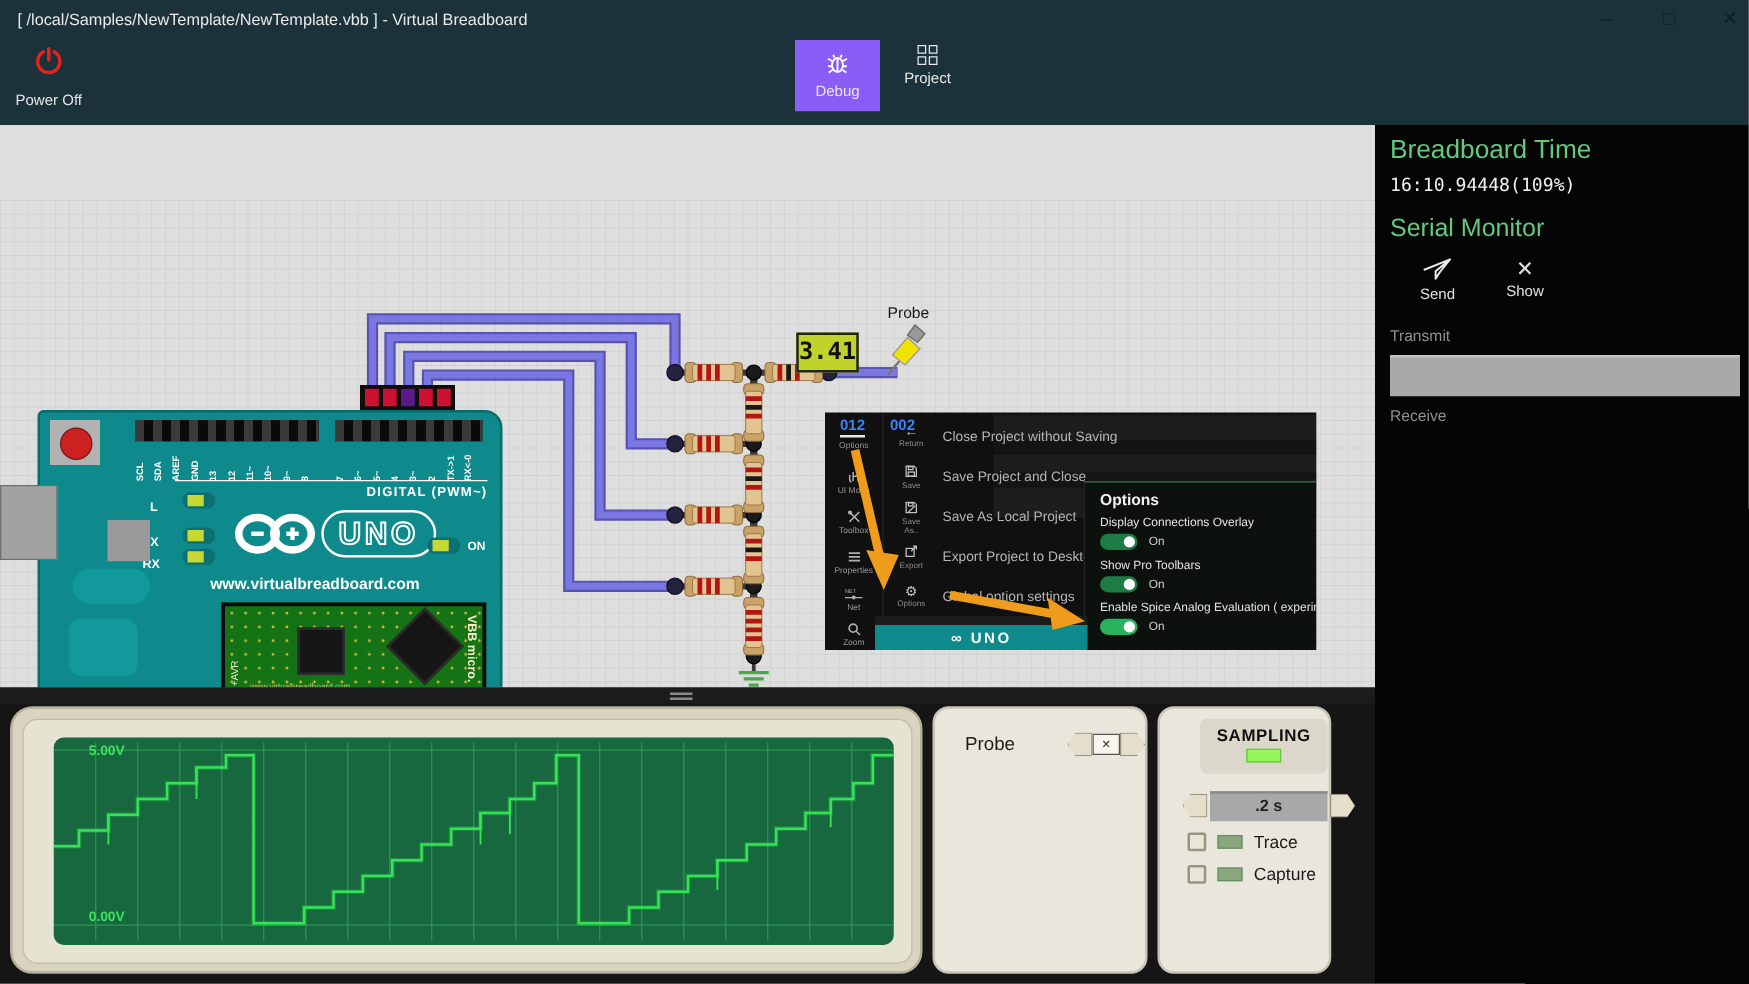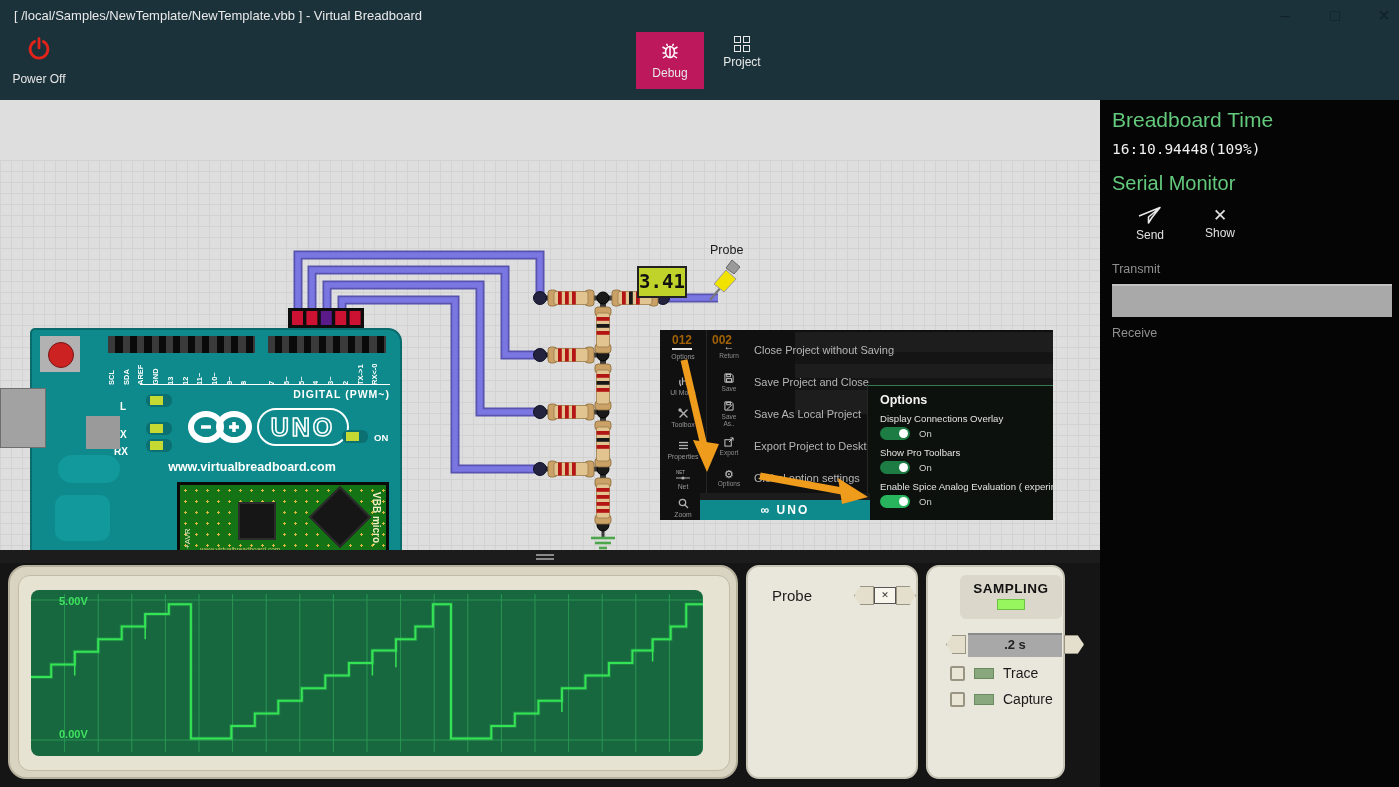--- a/index.html
+++ b/index.html
@@ -6,21 +6,21 @@
   #app{position:relative;width:1399px;height:787px;overflow:hidden;
        font-family:"Liberation Sans",sans-serif;background:#dedede;}
   .abs{position:absolute;}
   
   #titlebar{left:0;top:0;width:1399px;height:100px;background:#1b323b;}
   #win-title{left:14px;top:8px;font-size:13px;color:#e9e9e9;}
   .winbtn{top:4px;width:30px;height:24px;color:#10202a;font-size:16px;text-align:center;line-height:24px;cursor:default;}
   #ribbon-power{left:6px;top:36px;width:66px;text-align:center;}
   #ribbon-power .lbl{color:#e6e6e6;font-size:12px;margin-top:6px;}
   .ribbon-btn{top:32px;height:57px;text-align:center;color:#e8e8e8;font-size:12px;}
-  #btn-debug{left:636px;width:68px;background:#be185d;}
+  #btn-debug{left:636px;width:68px;background:#8b5cf6;}
   #btn-project{left:712px;width:60px;}
   .ribbon-btn .ic{margin-top:9px;height:22px;}
   .ribbon-btn .lbl{margin-top:3px;}
   #proj-grid{display:inline-grid;grid-template-columns:7px 7px;grid-gap:2px;margin-top:3px;}
   #proj-grid i{width:7px;height:7px;border:1.5px solid #e8e8e8;box-sizing:border-box;display:block;}
   
   #canvastools{left:0;top:100px;width:1100px;height:60px;background:#ebebeb;border-bottom:1px solid #d6d6d6;box-sizing:border-box;}
   #pan-label{left:58px;top:22px;font-size:13.5px;color:#1a1a1a;}
   #zoom-out{left:644px;top:10px;font-size:26px;color:#5a5a5a;}
   #zoom-in{left:901px;top:8px;font-size:28px;color:#5a5a5a;}
@@ -71,21 +71,21 @@
   #pwrjack{left:86px;top:256px;width:34px;height:33px;background:#9a9a9a;}
   .teal-deco{background:#12999b;border-radius:14px;}
   
   #lcd{left:637px;top:266px;width:50px;height:32px;background:#bfd32b;border:2.5px solid #222;box-sizing:border-box;
     font-family:"DejaVu Sans Mono",monospace;font-weight:bold;font-size:19px;color:#111;text-align:center;line-height:27px;}
   #probe-lbl{left:710px;top:243px;font-size:12.5px;color:#1a1a1a;}
   
   #overlay{left:660px;top:330px;width:393px;height:190px;background:#101010;overflow:hidden;}
   #ov-bgpanel{left:135px;top:2px;width:258px;height:82px;background:#1d1d1d;}
   .ov-bgrow{left:135px;width:258px;height:12px;background:#141414;}
-  .ov-tab{top:3px;color:#a16207;font-weight:bold;font-size:12px;}
+  .ov-tab{top:3px;color:#3b82f6;font-weight:bold;font-size:12px;}
   #ov-tab1{left:12px;border-bottom:2px solid #e8e8e8;padding-bottom:1px;}
   #ov-tab2{left:52px;}
   .ov-side{left:0;width:46px;text-align:center;color:#b0b0b0;}
   .ov-side .ic{height:12px;line-height:12px;font-size:10px;}
   .ov-side .lbl{font-size:6.8px;color:#979797;margin-top:1px;}
   #ov-divider{left:46px;top:0;width:1px;height:190px;background:#262626;}
   .ov-menu{left:56px;display:flex;align-items:center;height:24px;}
   .ov-menu .ic{width:26px;text-align:center;color:#c4c4c4;}
   .ov-menu .ic .g{font-size:11px;line-height:11px;}
   .ov-menu .ic .s{font-size:6.5px;color:#8d8d8d;}
@@ -112,21 +112,21 @@
   #clear-btn .x{font-size:17px;line-height:20px;}
   #transmit-lbl{left:12px;top:162px;font-size:12.5px;color:#8f8f8f;}
   #transmit-input{left:12px;top:184px;width:280px;height:33px;background:#a9a9a9;border:0;border-top:2px solid #c2c2c2;box-sizing:border-box;}
   #receive-lbl{left:12px;top:226px;font-size:12.5px;color:#8f8f8f;}
   
   #instruments{left:0;top:550px;width:1100px;height:237px;background:#151515;}
   #divider{left:0;top:0;width:1100px;height:13px;background:#1c1c1c;}
   #divider .h{position:absolute;left:536px;width:18px;height:2px;background:#8a8a8a;}
   #scope{left:8px;top:15px;width:730px;height:214px;background:#d9d4c2;border:2px solid #b5b09c;border-radius:18px;box-sizing:border-box;}
   #scope-inner{left:8px;top:8px;width:710px;height:194px;background:#e7e3d3;border:1px solid #c0bba7;border-radius:12px;}
-  #screen{left:12px;top:14px;width:672px;height:166px;background:#17673f;border-radius:8px;overflow:hidden;}
+  #screen{left:24px;top:14px;width:672px;height:166px;background:#17673f;border-radius:8px;overflow:hidden;}
   .vlabel{position:absolute;left:28px;color:#3fe35f;font-size:11px;font-weight:bold;}
   .panel{top:15px;height:214px;background:#e9e6db;border:2px solid #c8c5b6;border-radius:13px;box-sizing:border-box;}
   #probe-panel{left:746px;width:172px;}
   #sampling-panel{left:926px;width:139px;}
   #probe-panel-lbl{left:24px;top:20px;font-size:15px;color:#1d1d1d;}
   .step-arrow{width:20px;height:19px;background:#e3dfcc;border:1px solid #999582;box-sizing:border-box;}
   .arr-l{clip-path:polygon(100% 0,100% 100%,32% 100%,0 50%,32% 0);}
   .arr-r{clip-path:polygon(0 0,0 100%,68% 100%,100% 50%,68% 0);}
   #comp-ic{width:22px;height:17px;background:#f7f5ec;border:1px solid #555;box-sizing:border-box;
      font-size:9px;text-align:center;line-height:15px;color:#333;}

